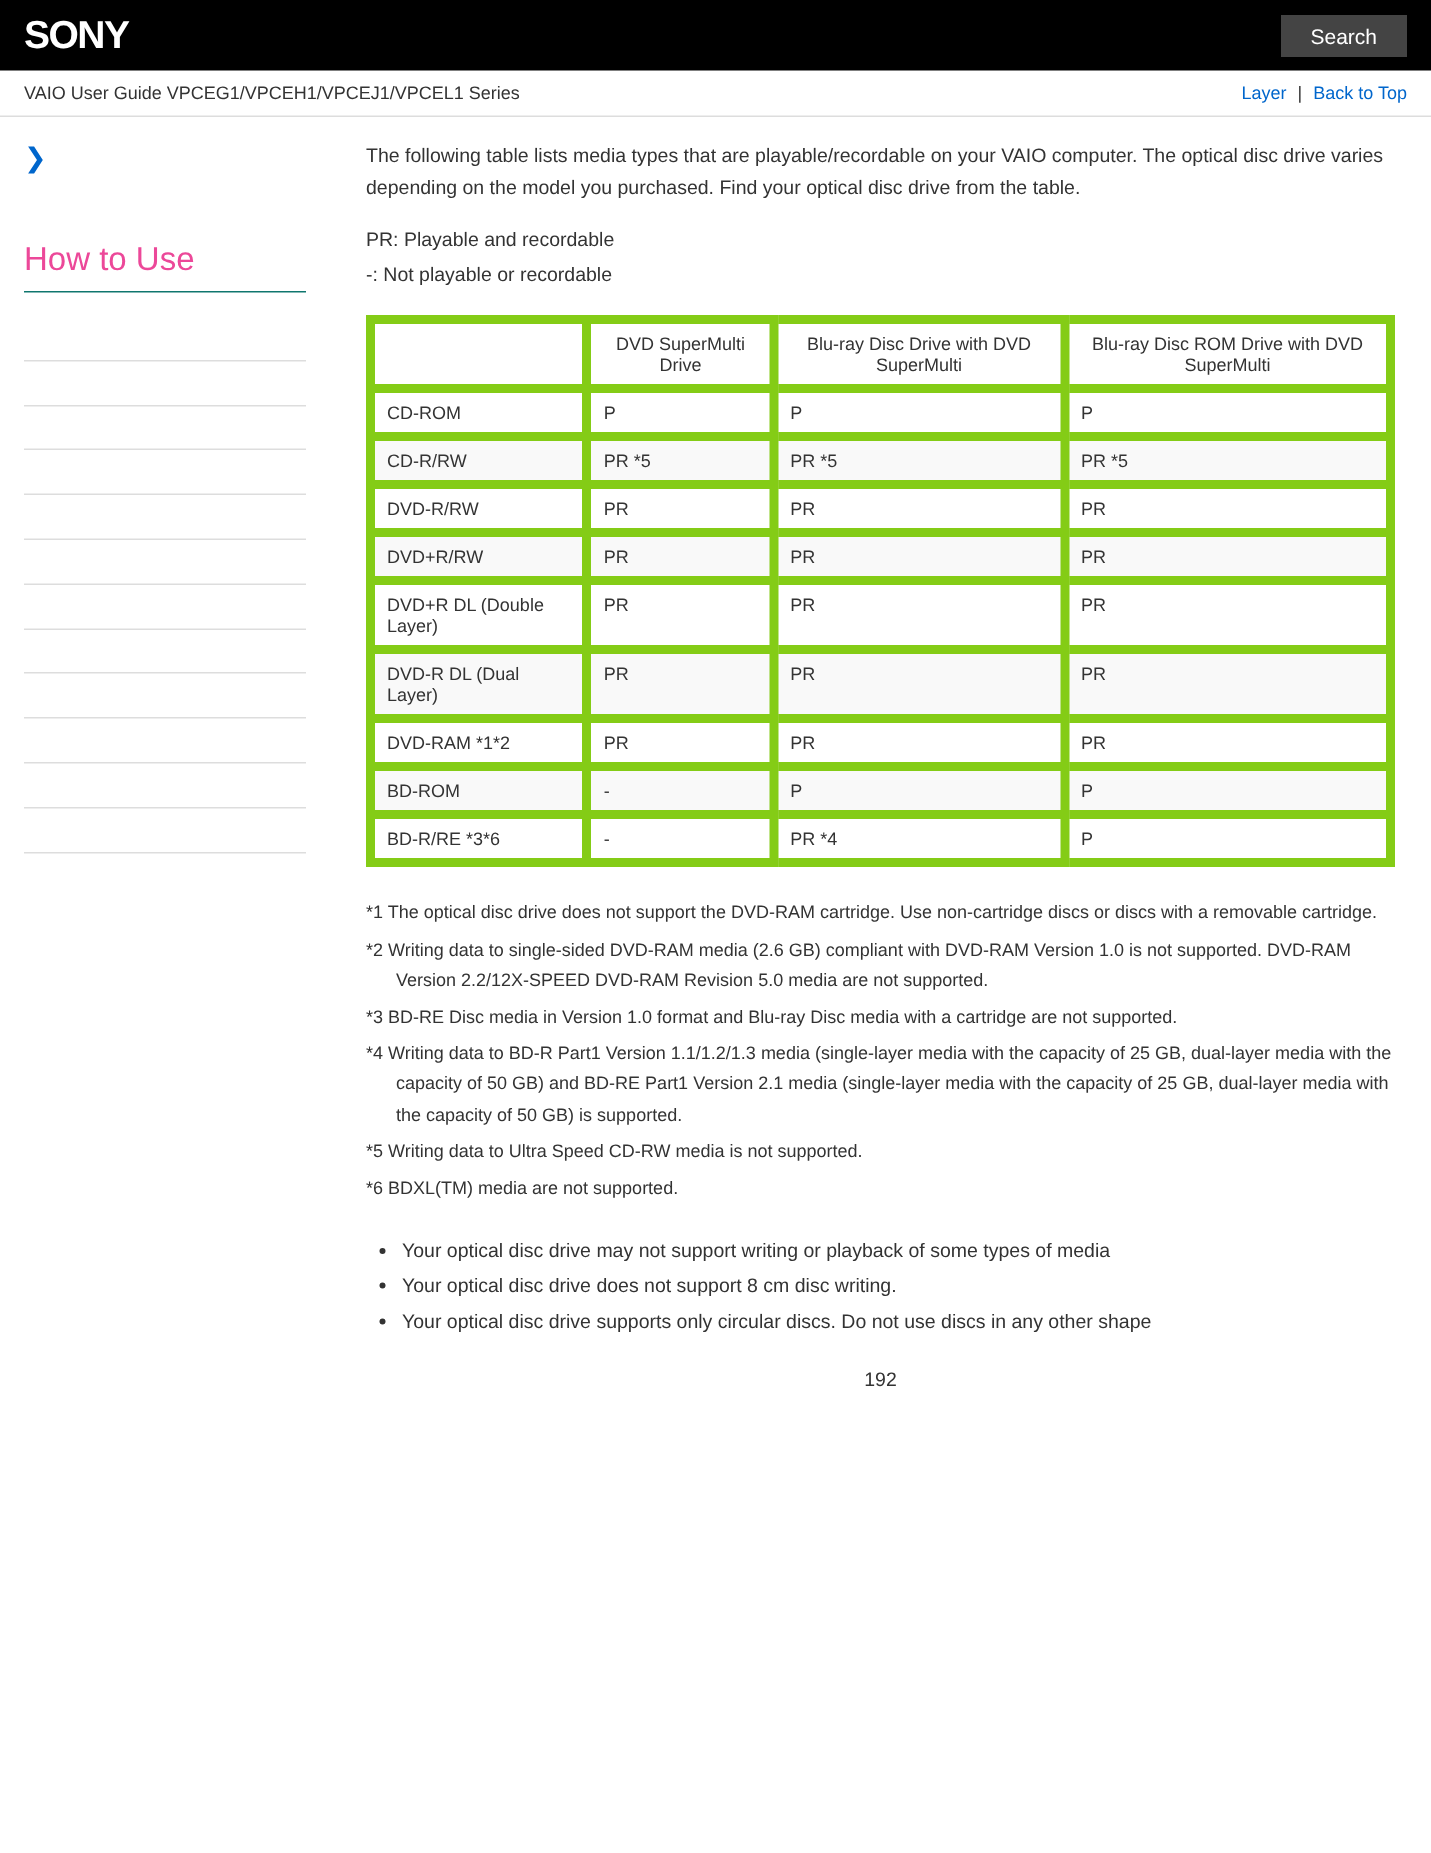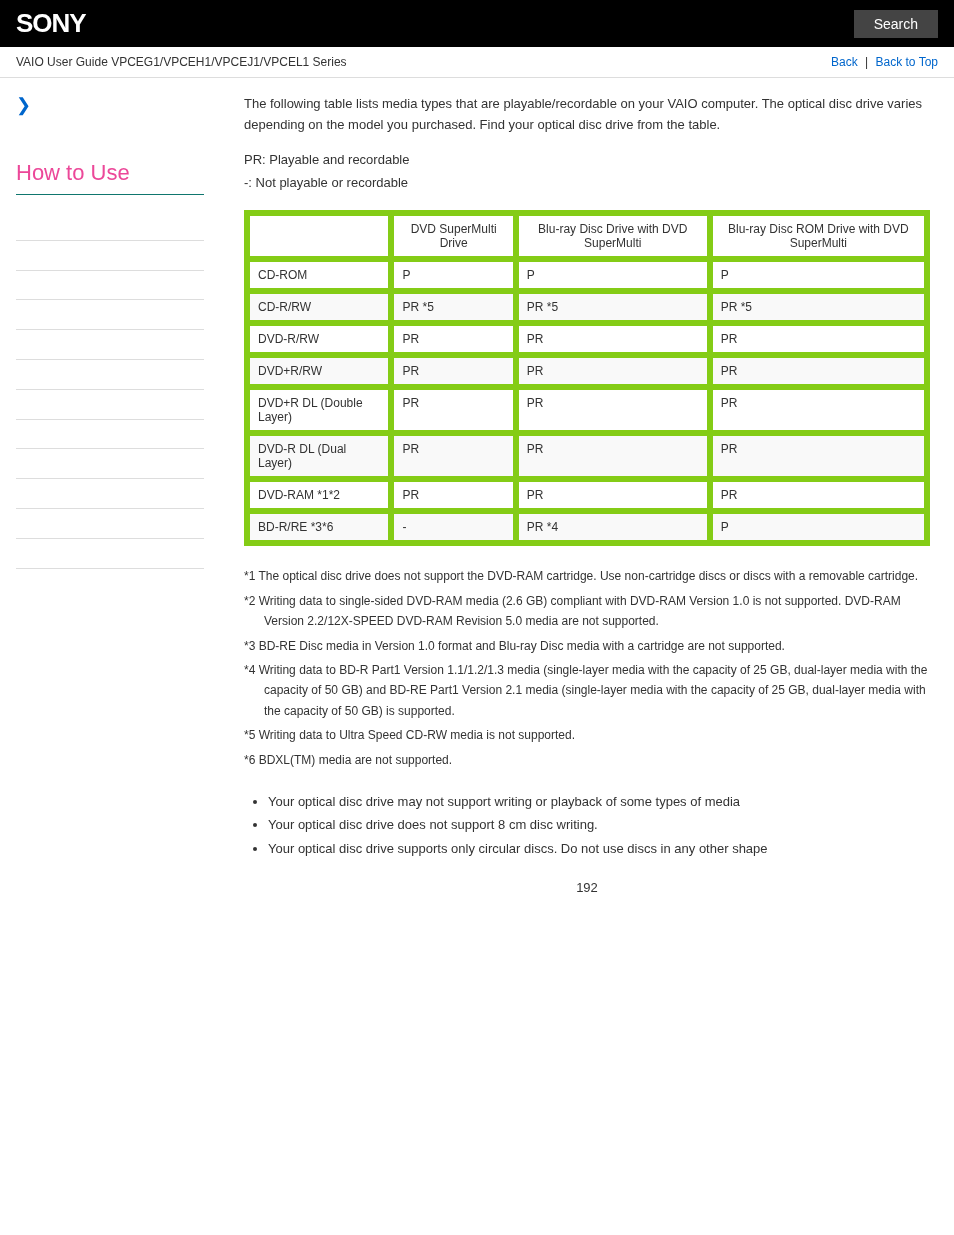--- a/index.html
+++ b/index.html
@@ -145,21 +145,21 @@
 <body>
 
 <div class="header">
   <div class="sony-logo">SONY</div>
   <button class="search-btn">Search</button>
 </div>
 
 <div class="breadcrumb-bar">
   <span class="breadcrumb-text">VAIO User Guide VPCEG1/VPCEH1/VPCEJ1/VPCEL1 Series</span>
   <span class="breadcrumb-links">
-    <a href="#">Back</a>
+    <a href="#">Layer</a>
     <span class="separator"> | </span>
     <a href="#">Back to Top</a>
   </span>
 </div>
 
 <div class="main-layout">
 
   <div class="sidebar">
     <span class="chevron-icon">❯</span>
     <div class="sidebar-title">How to Use</div>
@@ -232,20 +232,26 @@
       <td>PR</td>
       <td>PR</td>
     </tr>
           <tr>
       <td>DVD-RAM *1*2</td>
       <td>PR</td>
       <td>PR</td>
       <td>PR</td>
     </tr>
           <tr>
+      <td>BD-ROM</td>
+      <td>-</td>
+      <td>P</td>
+      <td>P</td>
+    </tr>
+          <tr>
       <td>BD-R/RE *3*6</td>
       <td>-</td>
       <td>PR *4</td>
       <td>P</td>
     </tr>
         </tbody>
     </table>
 
     <div class="footnotes" id="footnotes-container">
     <div class="footnote">*1 The optical disc drive does not support the DVD-RAM cartridge. Use non-cartridge discs or discs with a removable cartridge.</div>

